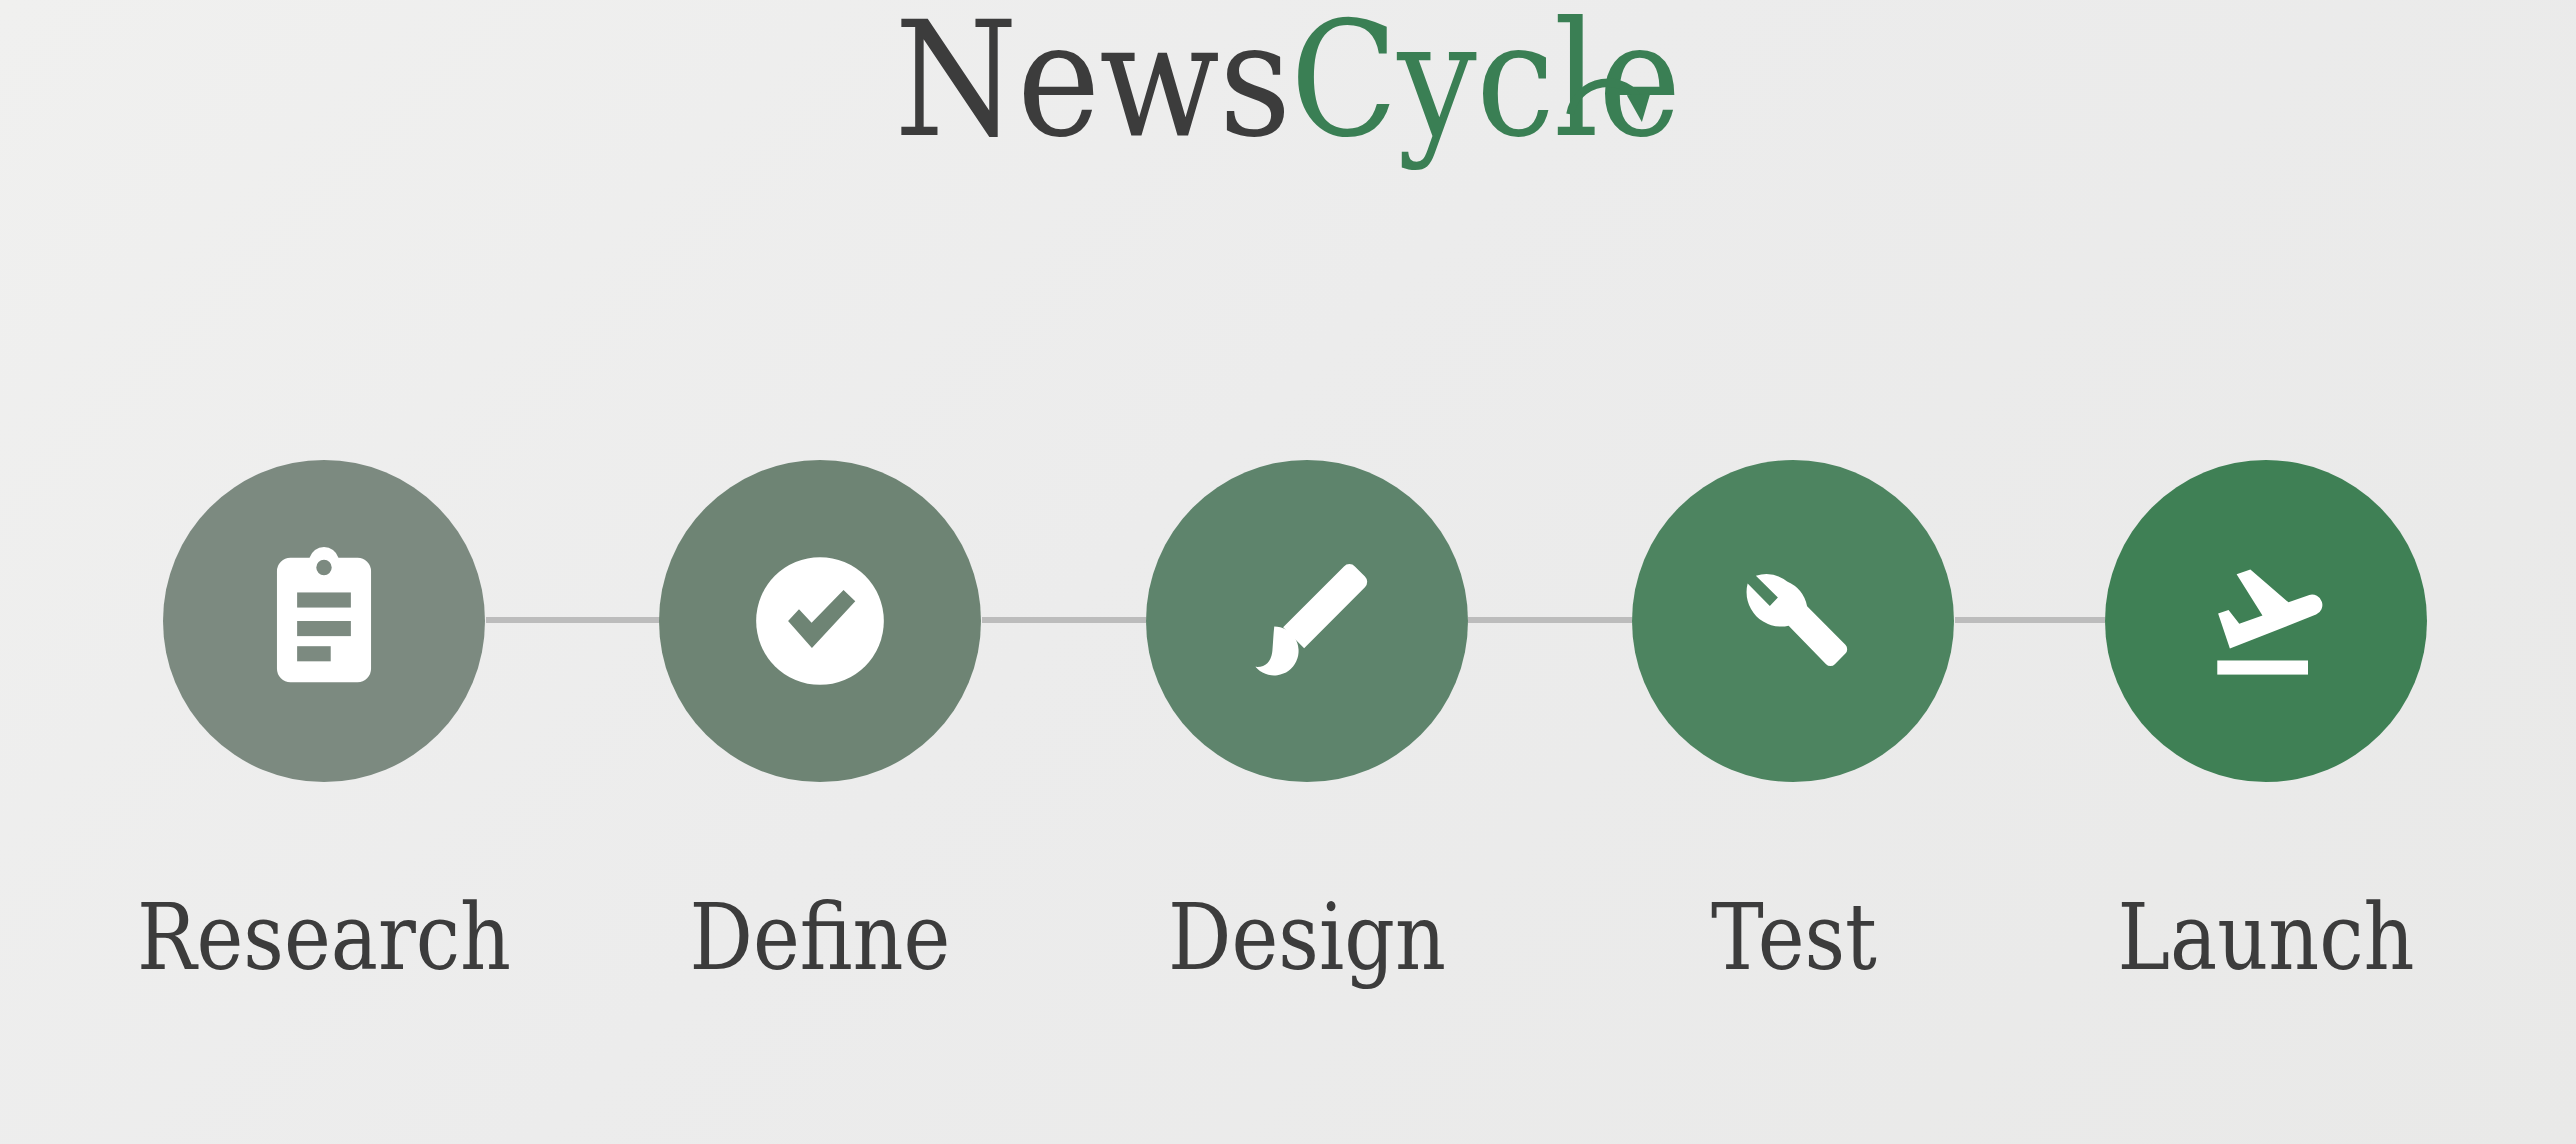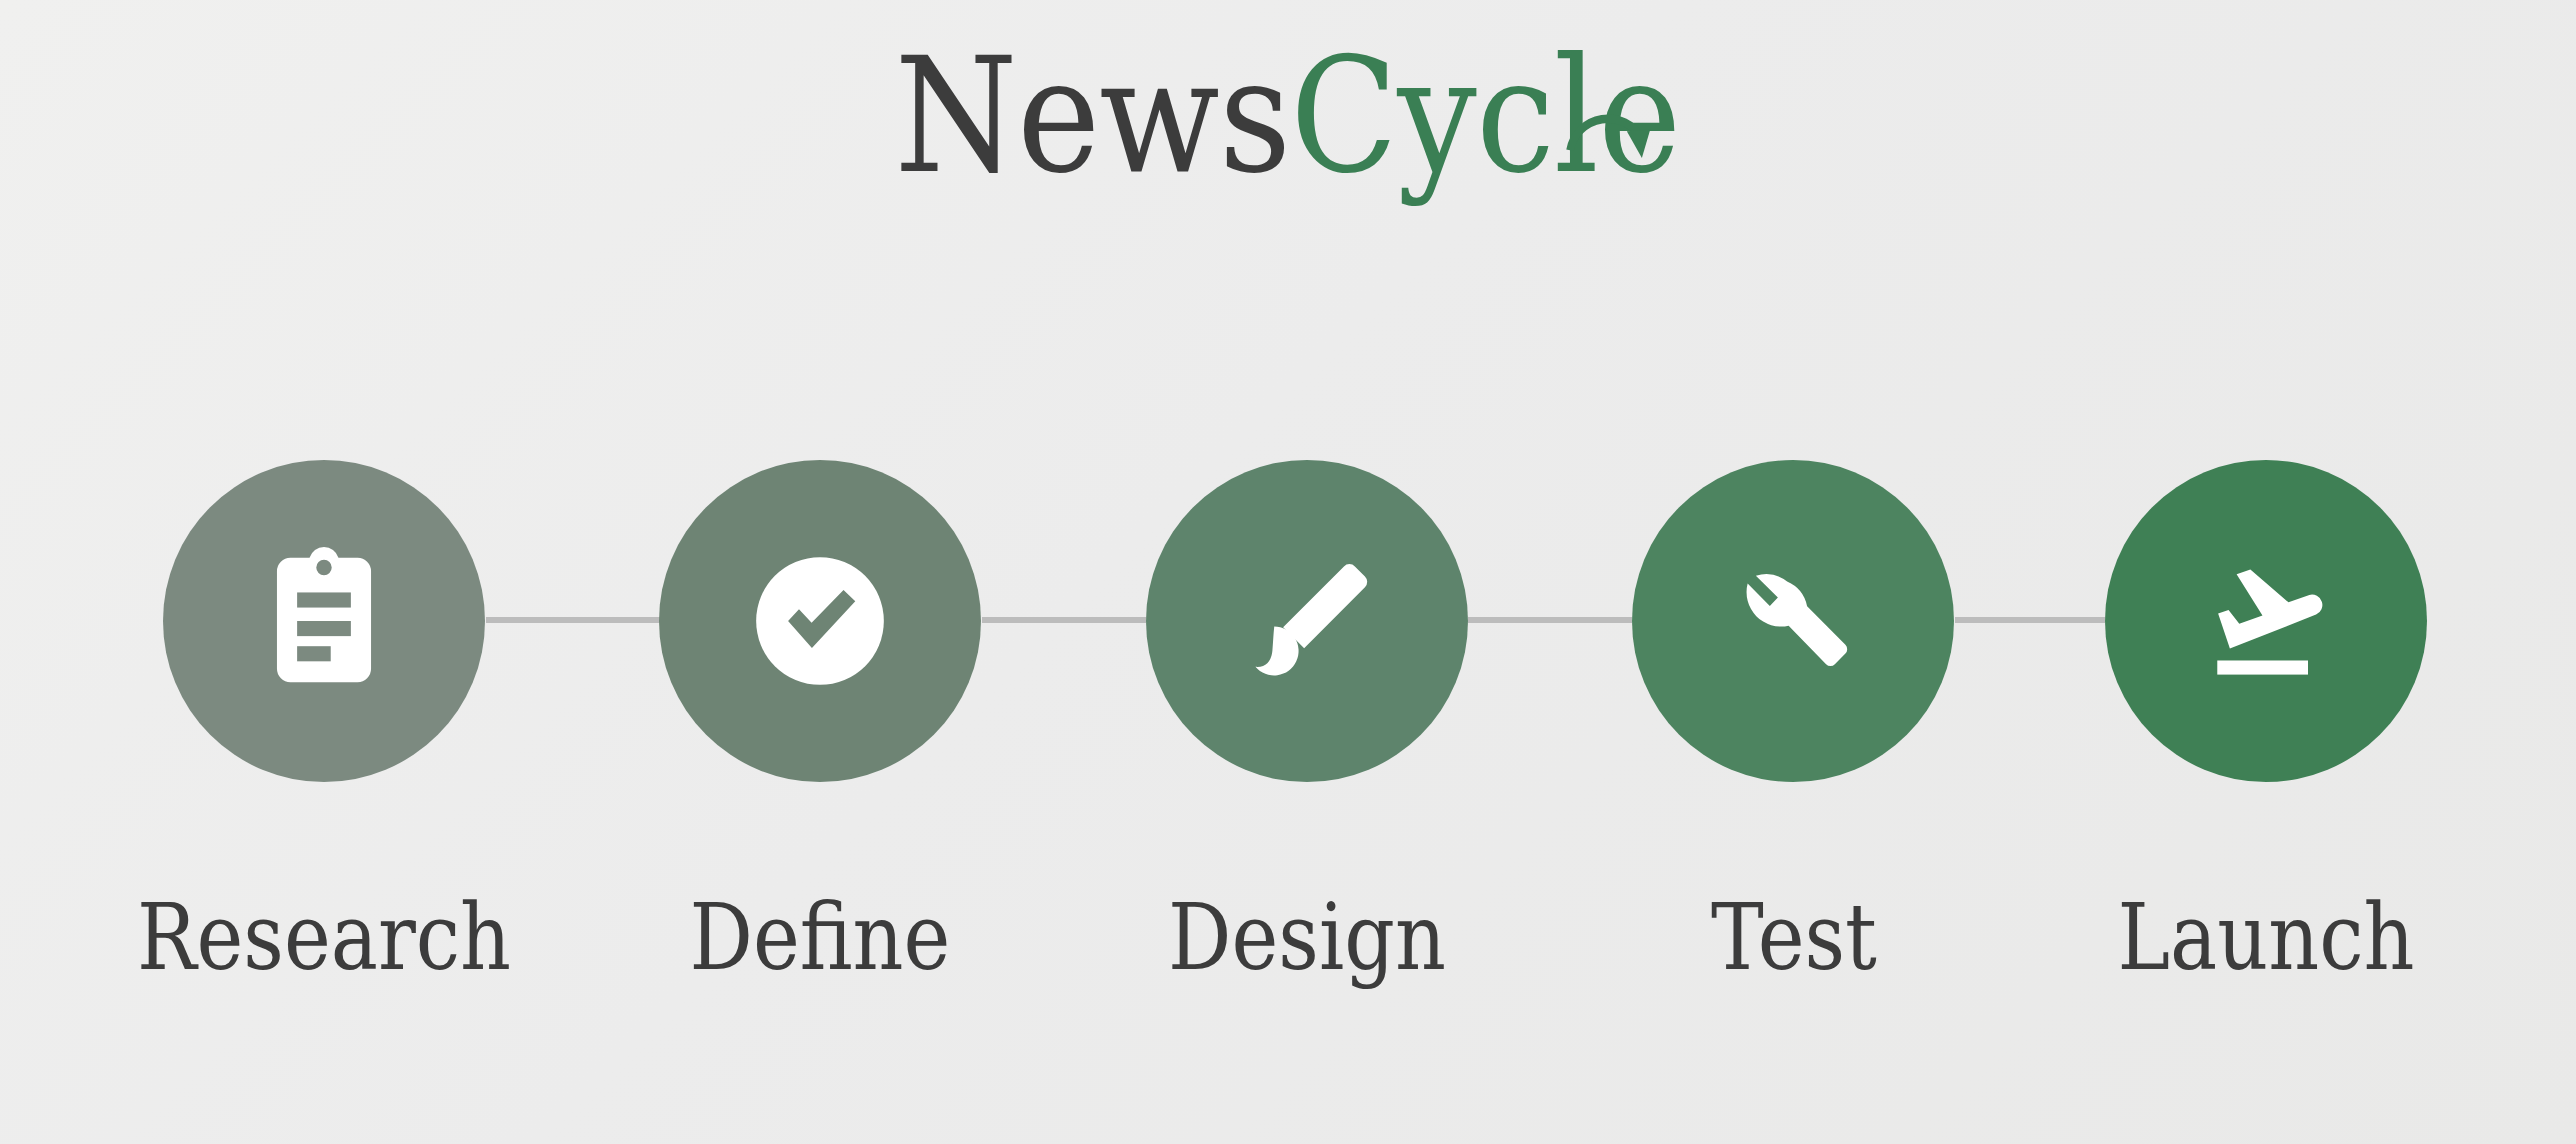--- a/index.html
+++ b/index.html
@@ -15,21 +15,20 @@
     position: relative;
   }
 
   
   .header {
     position: absolute;
     top: 0;
     left: 0;
     width: 2576px;
     text-align: center;
-    padding-top: 36px;
     box-sizing: border-box;
   }
 
   .wordmark {
     font-family: "DejaVu Serif", "Liberation Serif", serif;
     font-size: 160px;
     line-height: 1.0;
     font-weight: 400;
     letter-spacing: -1px;
     white-space: nowrap;

